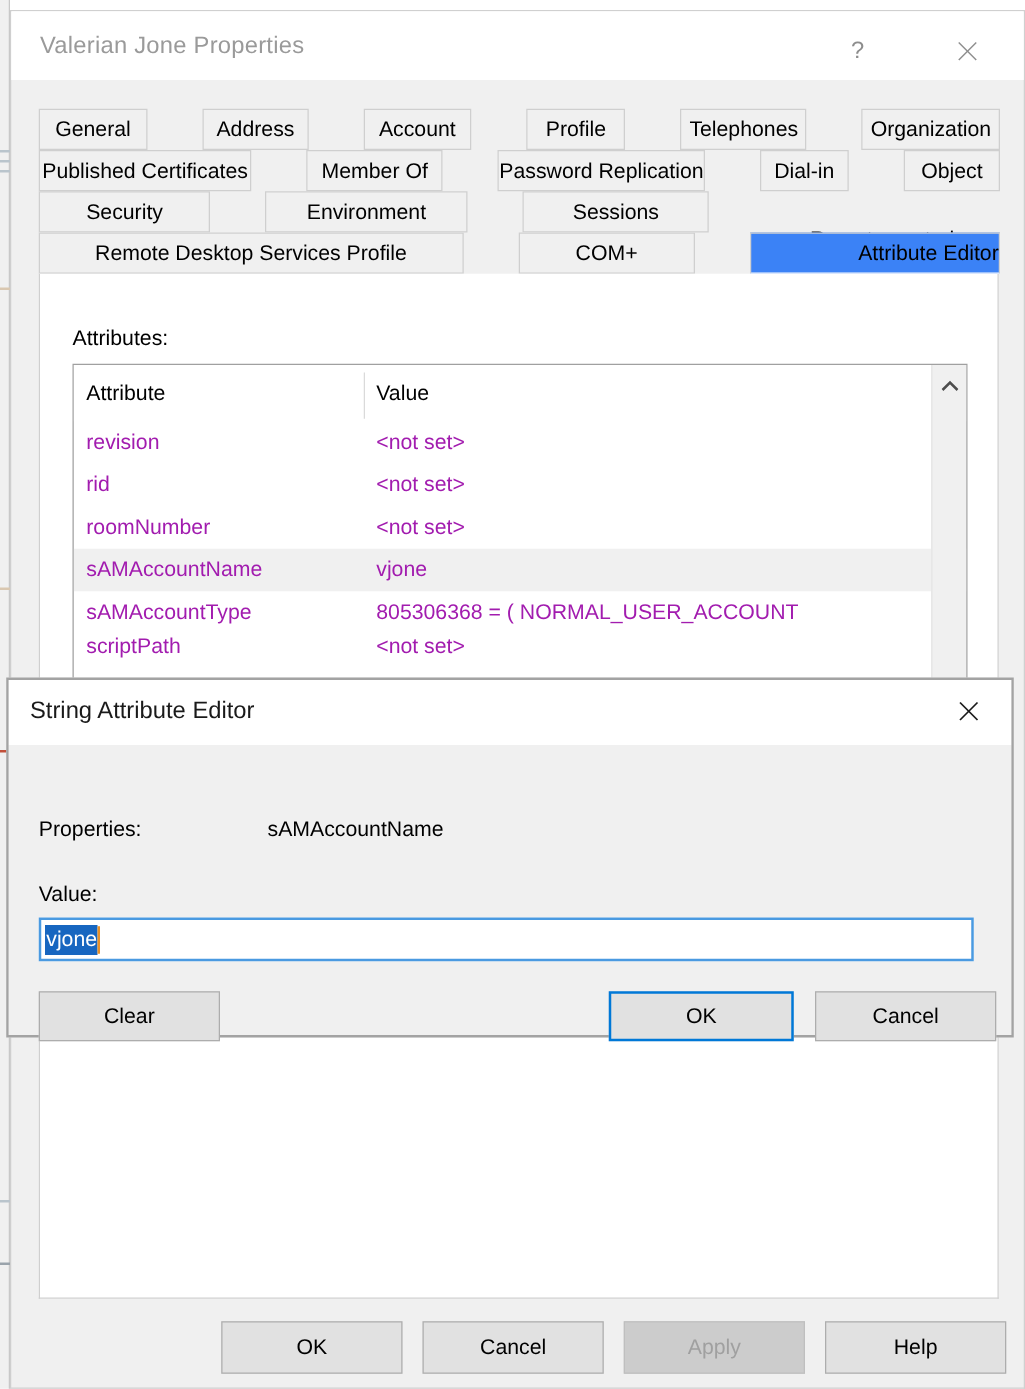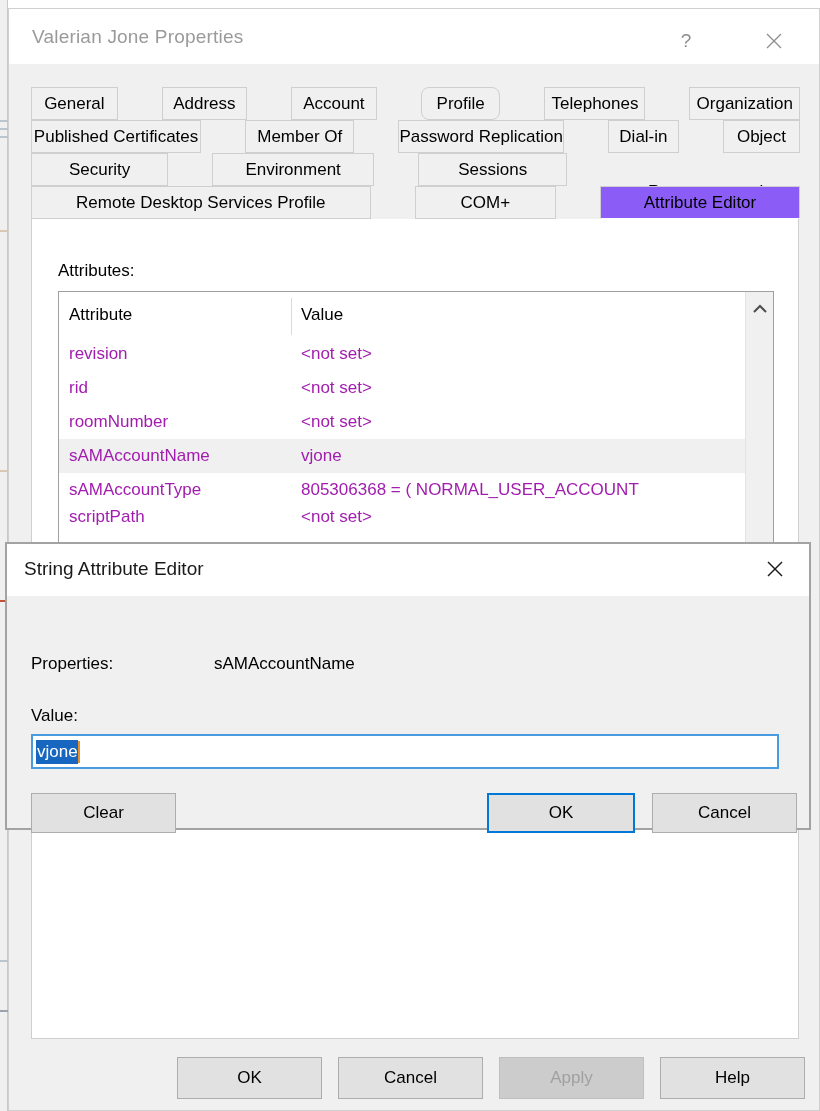--- a/index.html
+++ b/index.html
@@ -55,23 +55,23 @@
   .tabrow { display: flex; height: 33px; gap: 45px; }
   .tab {
     border: 1px solid #cfcfcf;
     background: #f0f0f0;
     margin-right: -1px;
     display: flex; align-items: center; justify-content: center;
     font-size: 17px; color: #000;
     white-space: nowrap;
   }
   .tab.selected {
-    background: #8b5cf6;
+    background: #3b82f6;
     border-bottom: 1px solid #ffffff;
-    position: relative; z-index: 5;
+    position: relative; z-index: 5; justify-content: flex-end;
   }
 
   
   #tabpage {
     position: absolute; left: 22px; top: 210px;
     width: 768px; height: 820px;
     background: #ffffff;
     border: 1px solid #cfcfcf;
     border-top: none;
   }
@@ -246,21 +246,21 @@
       <div class="tabrow">
         <div class="tab" style="width: 109px;">
           <span>General</span>
         </div>
         <div class="tab" style="width: 107px;">
           <span>Address</span>
         </div>
         <div class="tab" style="width: 108px;">
           <span>Account</span>
         </div>
-        <div class="tab" style="width: 100px; border-radius: 8px;">
+        <div class="tab" style="width: 100px;">
           <span>Profile</span>
         </div>
         <div class="tab" style="width: 127px;">
           <span>Telephones</span>
         </div>
         <div class="tab" style="width: 139px;">
           <span>Organization</span>
         </div>
       </div>
       <div class="tabrow">

